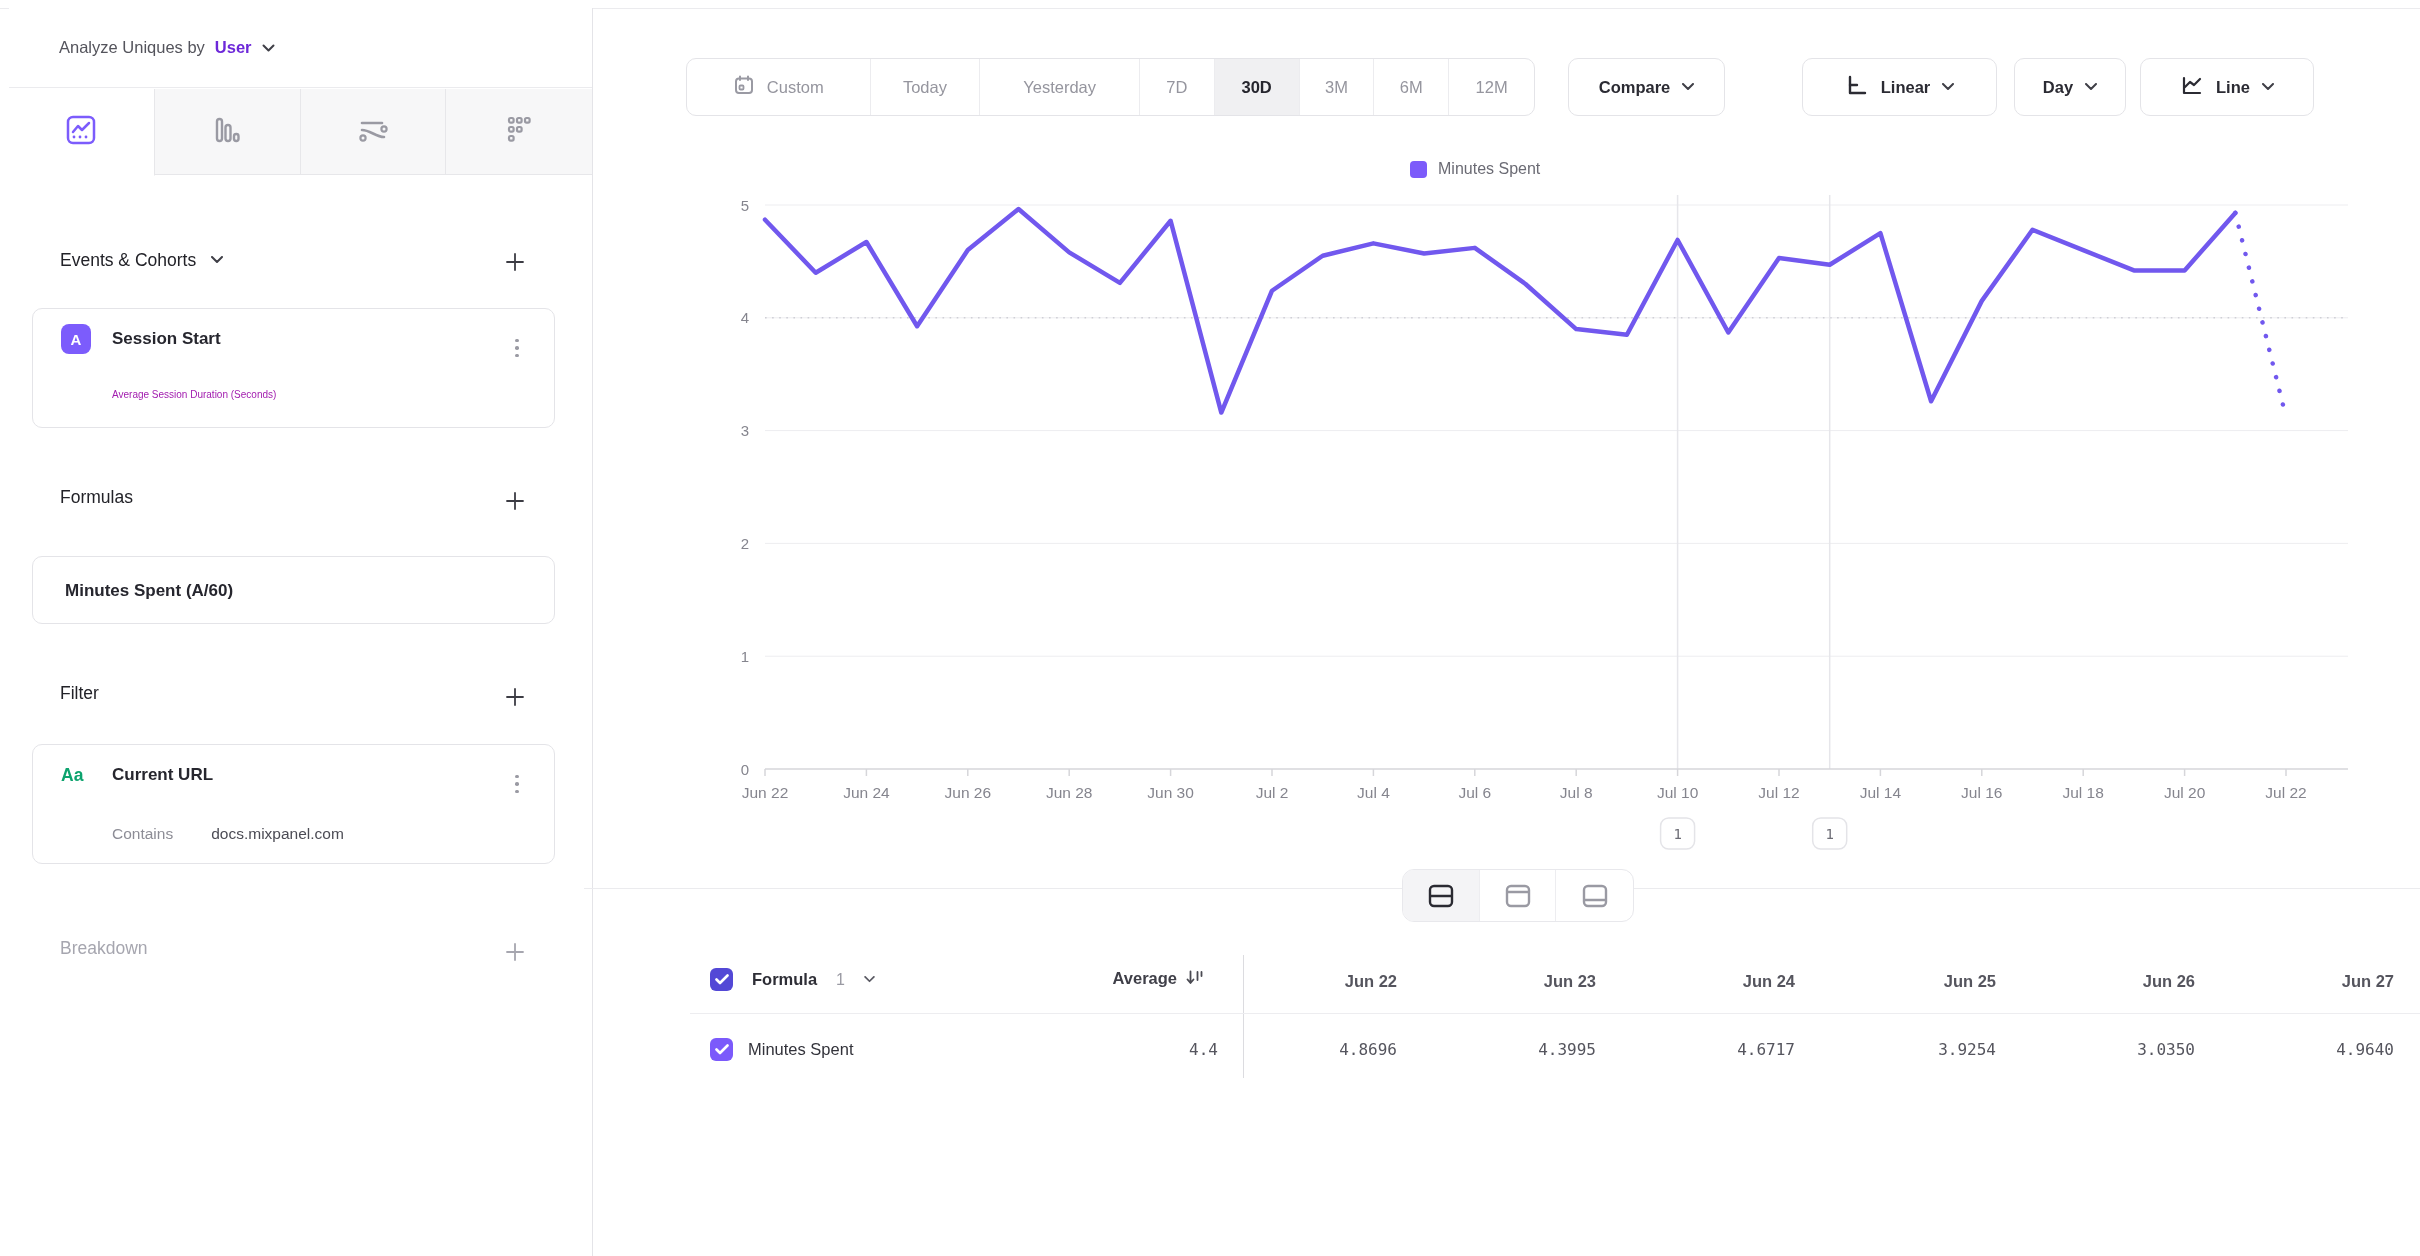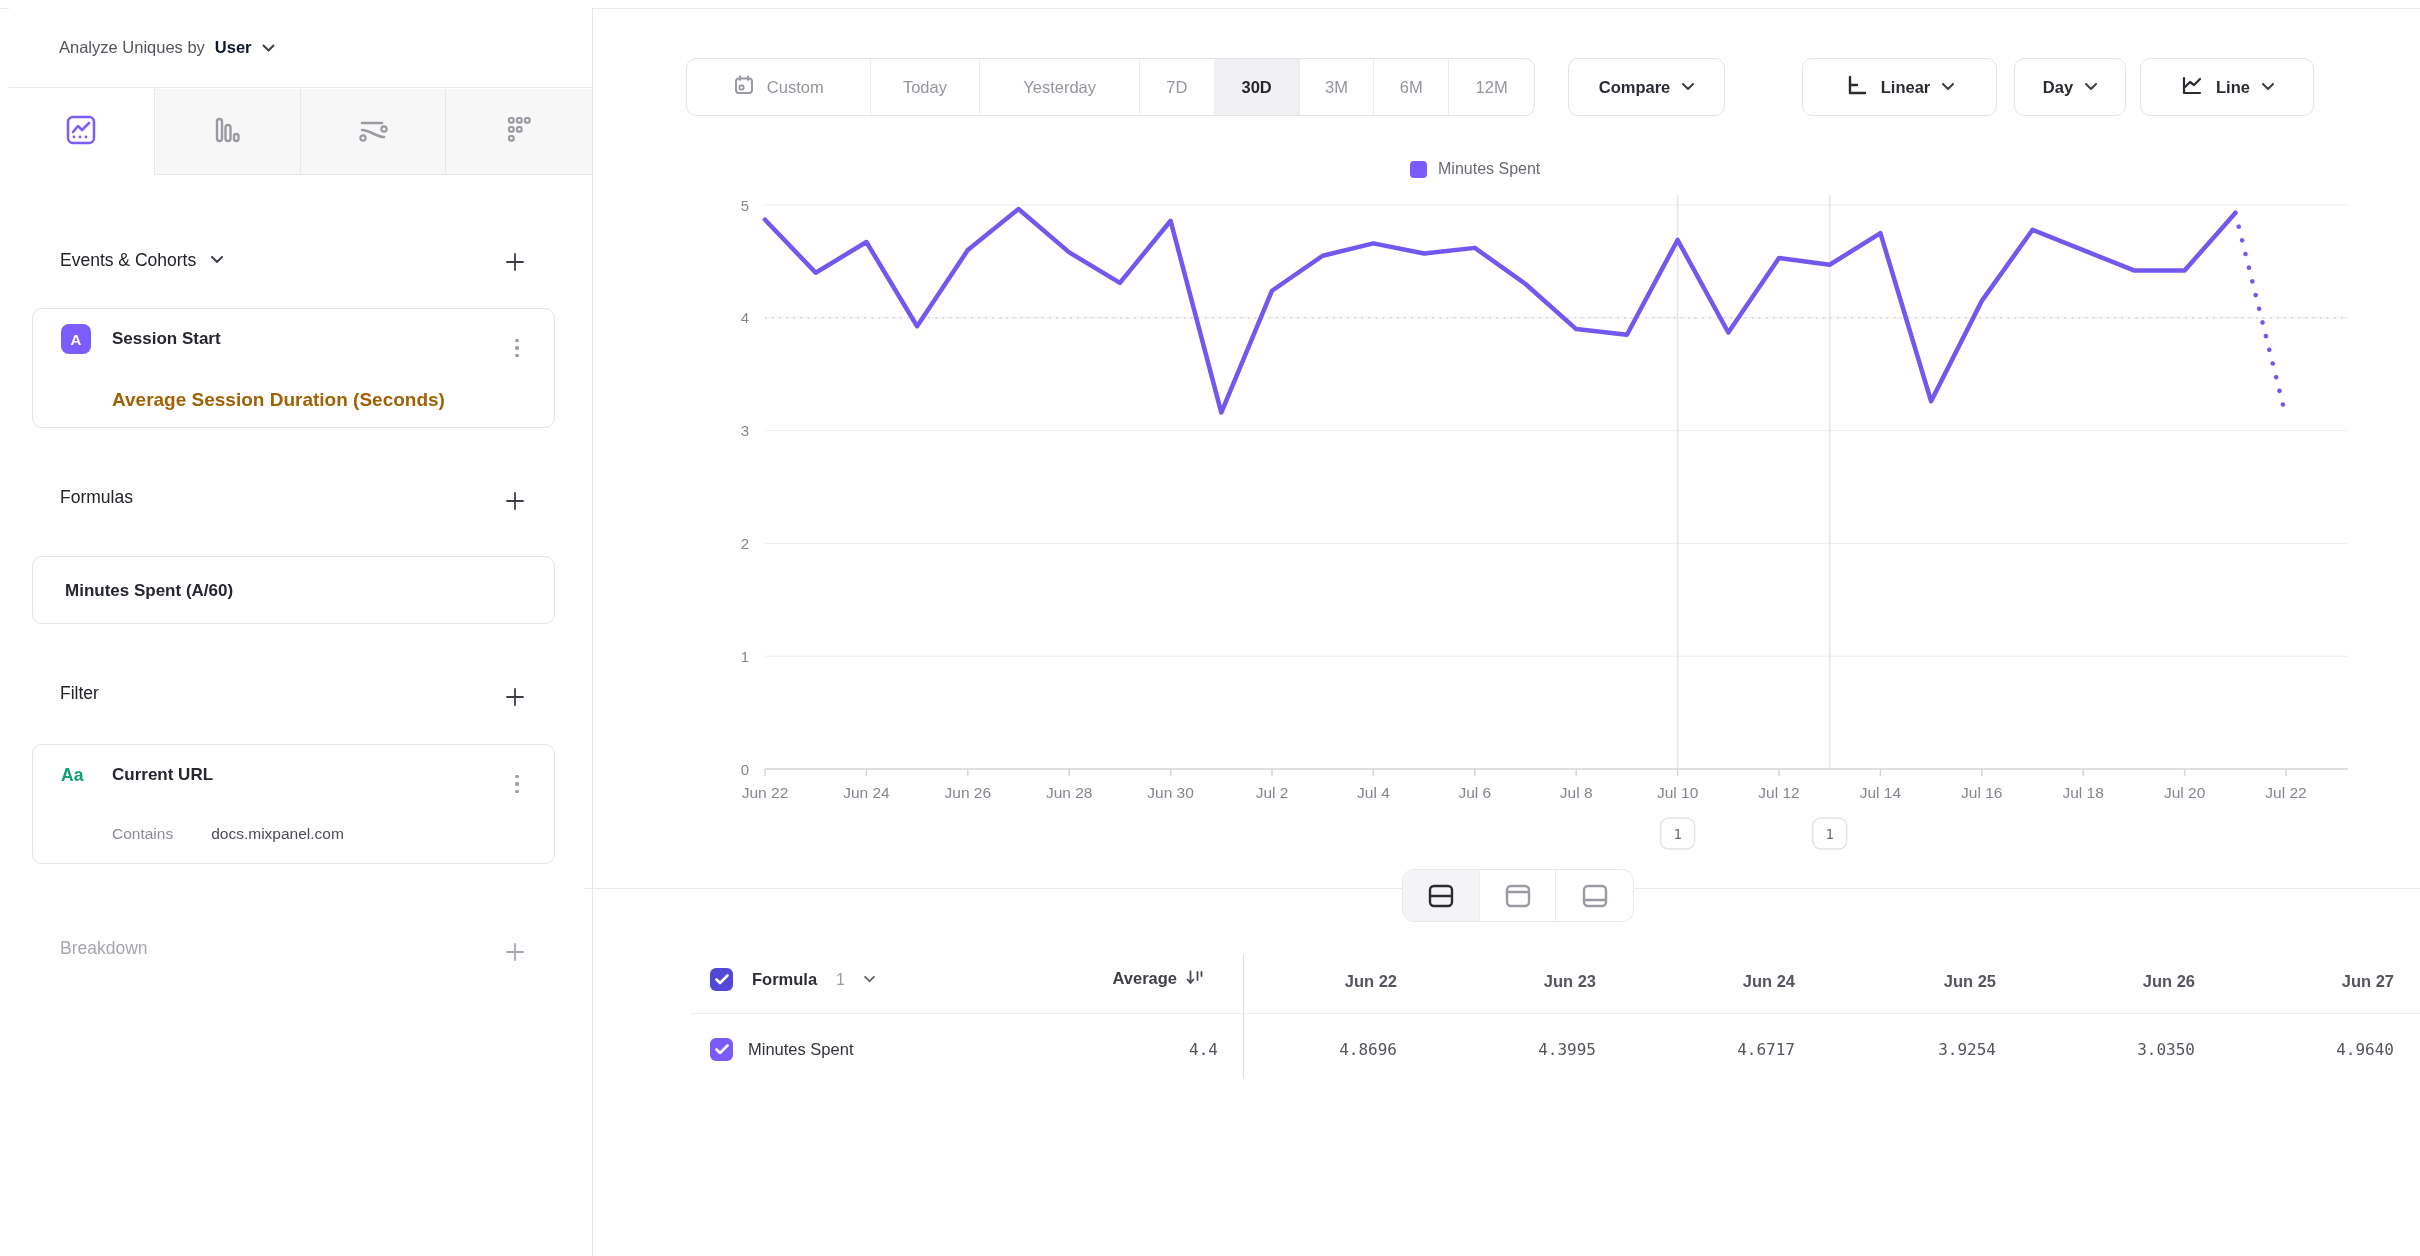--- a/index.html
+++ b/index.html
@@ -5,34 +5,34 @@
   * { margin:0; padding:0; box-sizing:border-box; }
   html,body { background:#fff; }
   body { font-family:"Liberation Sans", sans-serif; color:#26262e; }
   #app { position:relative; width:2420px; height:1256px; background:#fff; overflow:hidden; }
   .hairline-top { position:absolute; top:8px; left:0; width:2420px; height:1px; background:#ebebee; }
 
   
   .sidebar { position:absolute; top:8px; left:9px; width:584px; height:1248px; border-right:1px solid #e4e4e8; background:#fff; }
   .analyze-row { position:absolute; top:0; left:0; width:583px; height:80px; border-bottom:1px solid #ebebee; display:flex; align-items:center; padding-left:50px; gap:10px; font-size:16.5px; }
   .analyze-label { color:#54545c; }
-  .analyze-value { color:#0f172a; font-weight:700; }
+  .analyze-value { color:#6d28d9; font-weight:700; }
   .chev { display:inline-block; }
   .tabs { position:absolute; top:81px; left:0; width:583px; height:86px; display:flex; background:#f7f7f8; border-bottom:1px solid #e7e7ea; }
   .tab { width:145.75px; height:86px; display:flex; align-items:center; justify-content:center; border-right:1px solid #e7e7ea; cursor:pointer; }
   .tab:last-child { border-right:none; }
   .tab.selected { background:#fff; height:87px; border-bottom:1px solid #fff; }
   .side-h { position:absolute; left:51px; font-size:17.5px; font-weight:400; color:#222228; }
   .side-add { position:absolute; left:490px; width:32px; height:32px; display:flex; align-items:center; justify-content:center; cursor:pointer; }
   .card { position:absolute; left:23px; width:523px; border:1px solid #e4e4e8; border-radius:10px; background:#fff; }
   .card-row1 { position:absolute; top:0; left:0; right:0; height:60px; display:flex; align-items:center; padding-left:28px; }
   .badge-a { width:30px; height:30px; border-radius:8px; background:#7c5cfc; color:#fff; font-size:15px; font-weight:700; display:flex; align-items:center; justify-content:center; margin-right:21px; }
   .badge-aa { width:30px; margin-right:21px; color:#0da36e; font-size:17.5px; font-weight:700; }
   .card-title { font-size:17px; font-weight:600; color:#26262e; }
-  .card-sub { position:absolute; left:79px; font-size:19px; font-weight:700; color:#a16207; }
+  .card-sub { position:absolute; left:79px; font-size:10px; font-weight:400; color:#a21caf; }
   .card-sub2 { position:absolute; left:79px; font-size:15.5px; display:flex; gap:38px; }
   .op { color:#8d8d96; }
   .opval { color:#4c4c55; }
   .kebab { position:absolute; right:22px; top:24px; width:30px; height:30px; display:flex; flex-direction:column; align-items:center; justify-content:center; gap:4px; cursor:pointer; }
   .kebab i { width:3.5px; height:3.5px; border-radius:50%; background:#9a9aa3; }
   .disabled-h { color:#a6a6af !important; }
 
   
   .seg { position:absolute; top:58px; left:686px; width:849px; height:58px; border:1px solid #e4e4e8; border-radius:10px; background:#fff; display:flex; overflow:hidden; }
   .seg-item { display:flex; align-items:center; justify-content:center; gap:12px; border-right:1px solid #ececef; color:#95959e; font-size:16.5px; font-weight:500; cursor:pointer; }

